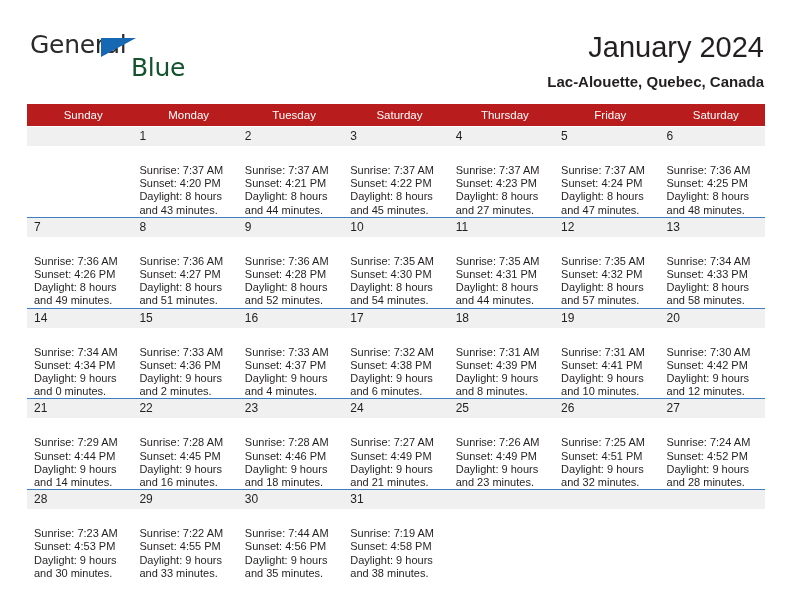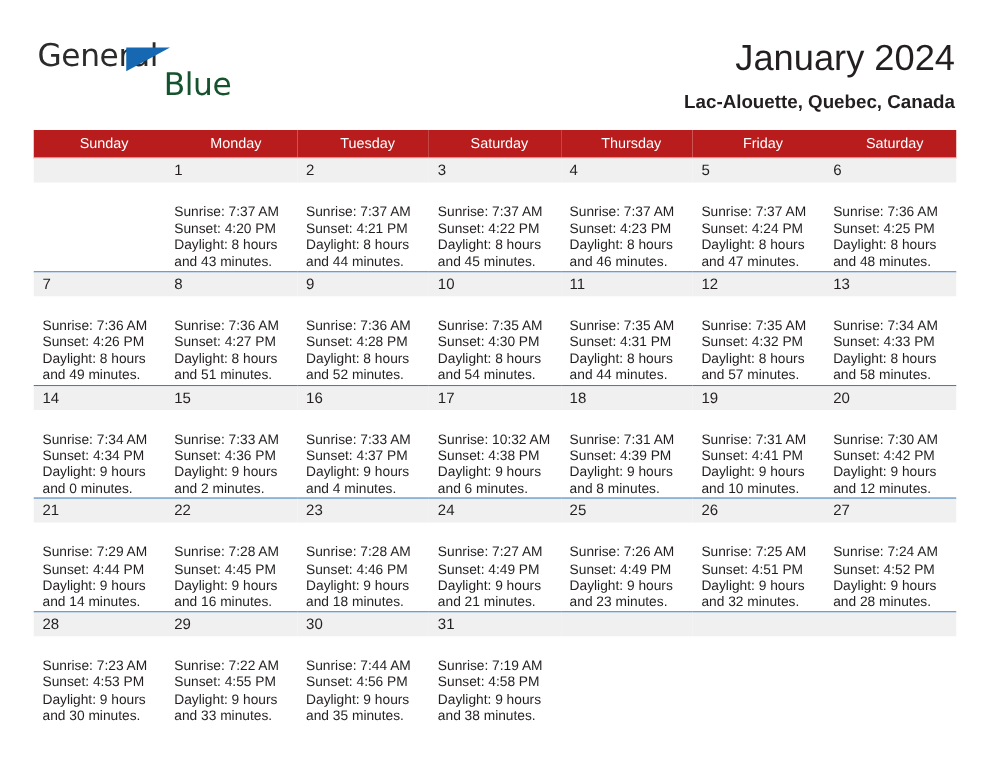--- a/index.html
+++ b/index.html
@@ -222,21 +222,21 @@
               </div>
             </div>
           </td>
           <td>
             <div class="daybox">
               <div class="daynum">4</div>
               <div class="lines">
                 <div>Sunrise: 7:37 AM</div>
                 <div>Sunset: 4:23 PM</div>
                 <div>Daylight: 8 hours</div>
-                <div>and 46 minutes.</div>
+                <div>and 27 minutes.</div>
               </div>
             </div>
           </td>
           <td>
             <div class="daybox">
               <div class="daynum">5</div>
               <div class="lines">
                 <div>Sunrise: 7:37 AM</div>
                 <div>Sunset: 4:24 PM</div>
                 <div>Daylight: 8 hours</div>
@@ -366,21 +366,21 @@
                 <div>Sunset: 4:37 PM</div>
                 <div>Daylight: 9 hours</div>
                 <div>and 4 minutes.</div>
               </div>
             </div>
           </td>
           <td>
             <div class="daybox">
               <div class="daynum">17</div>
               <div class="lines">
-                <div>Sunrise: 10:32 AM</div>
+                <div>Sunrise: 7:32 AM</div>
                 <div>Sunset: 4:38 PM</div>
                 <div>Daylight: 9 hours</div>
                 <div>and 6 minutes.</div>
               </div>
             </div>
           </td>
           <td>
             <div class="daybox">
               <div class="daynum">18</div>
               <div class="lines">

